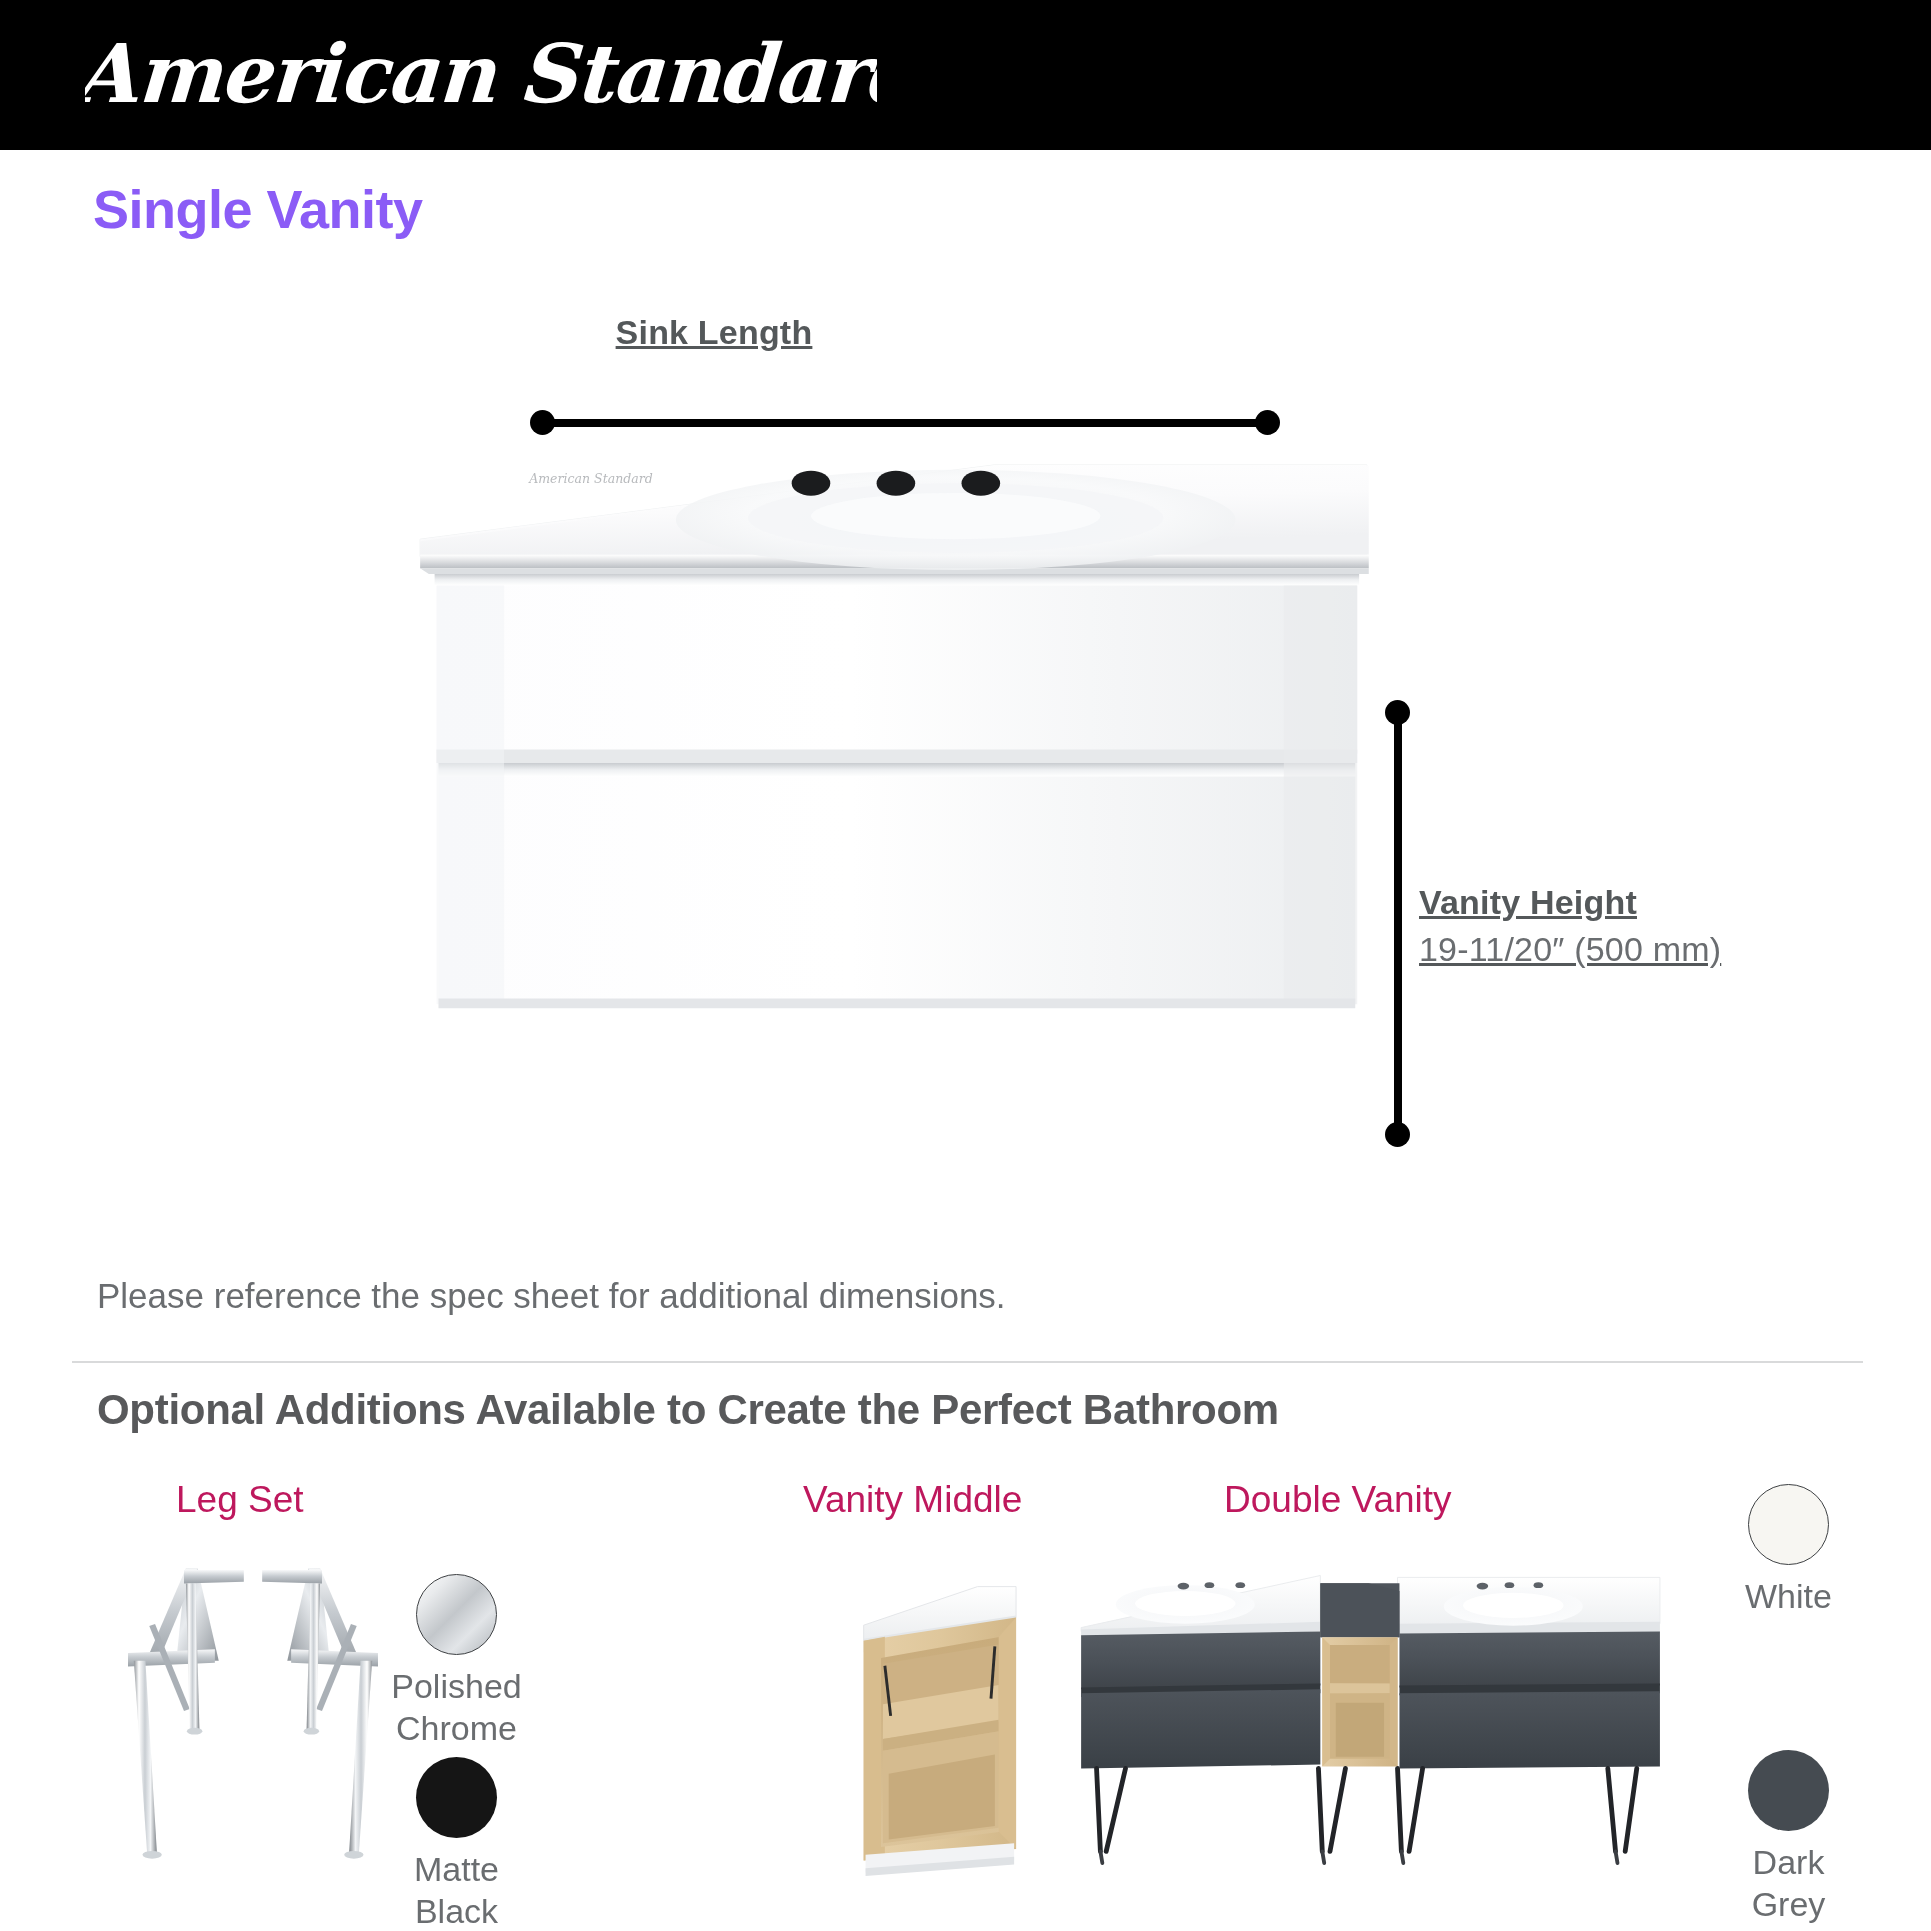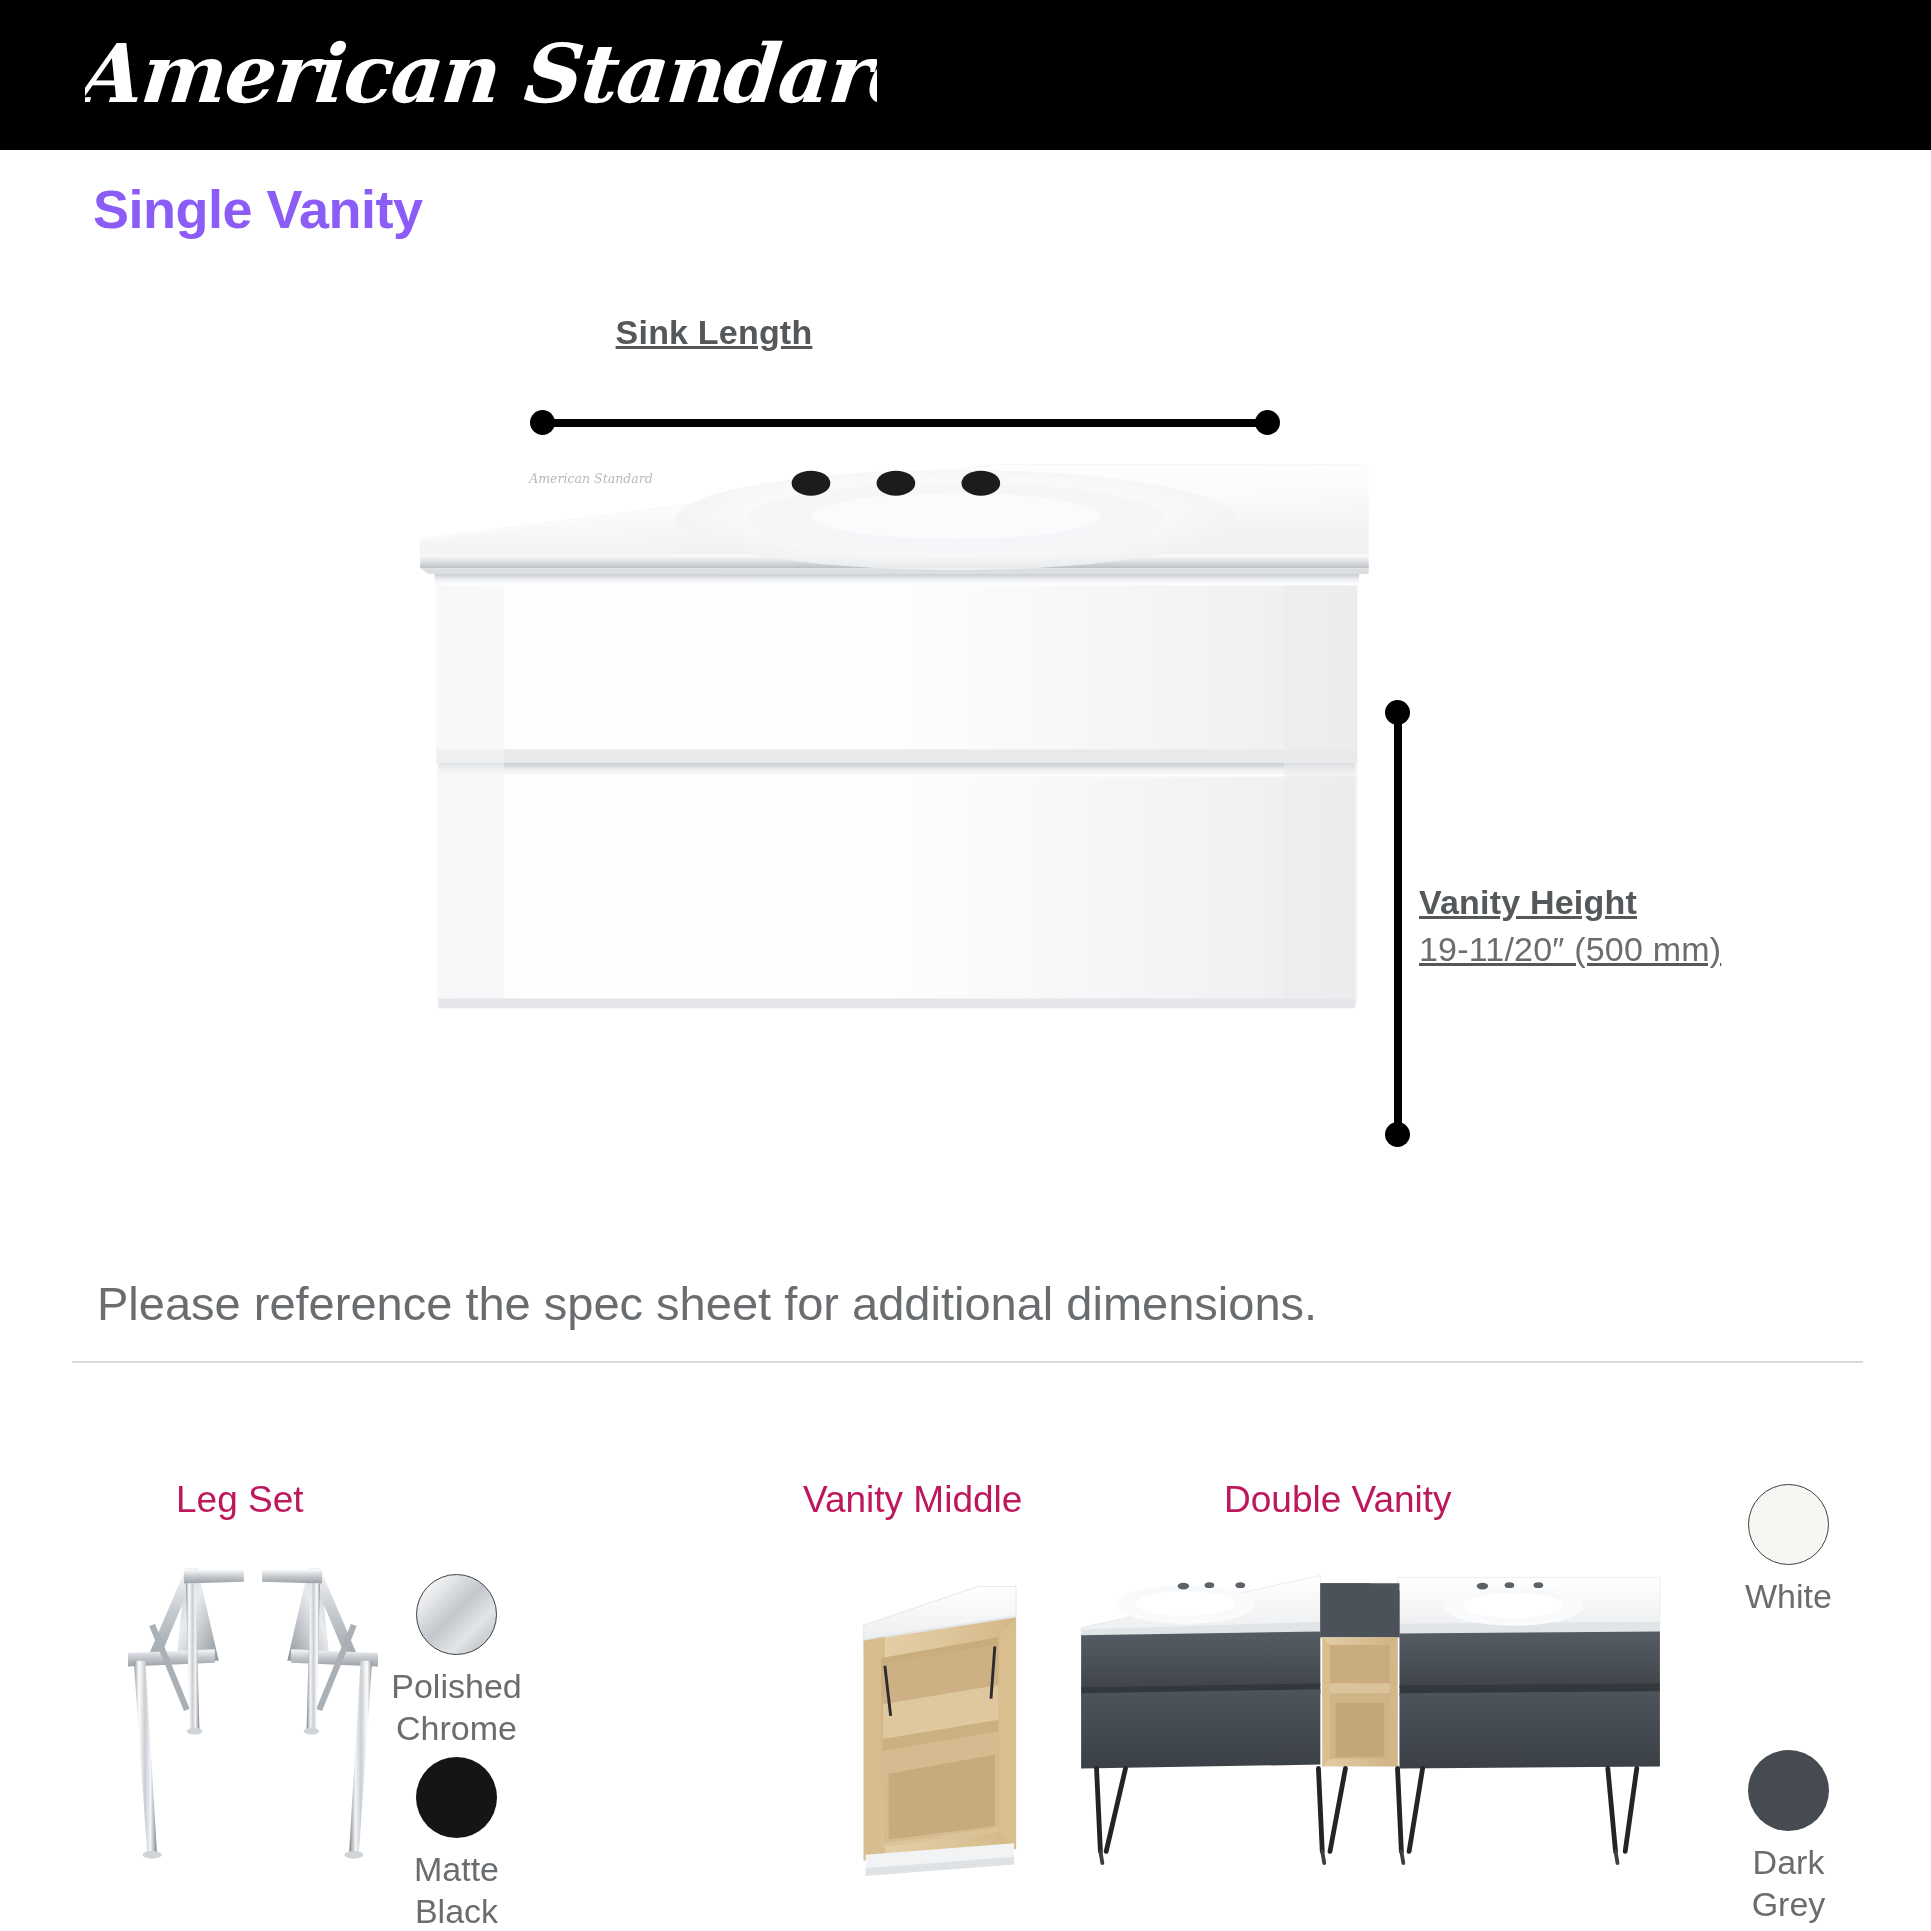--- a/index.html
+++ b/index.html
@@ -130,21 +130,21 @@
     width: 956px;
     height: 690px;
   }
   .vanity-hero svg { width: 100%; height: 100%; display: block; }
 
   
   .spec-note {
     position: absolute;
     left: 97px;
     top: 1276px;
-    font-size: 47px;
+    font-size: 35px;
     color: #6a6d70;
     white-space: nowrap;
   }
 
   
   .divider {
     position: absolute;
     left: 72px;
     top: 1361px;
     width: 1791px;
@@ -333,20 +333,21 @@
   <div class="dim-line-v"></div>
   <div class="dim-label" id="vanity-height-label">
     <div class="dim-name">Vanity Height</div>
     <div class="dim-value">19-11/20″ (500 mm)</div>
   </div>
 
   <div class="spec-note">Please reference the spec sheet for additional dimensions.</div>
 
   <div class="divider"></div>
 
+  <div class="options-heading">Optional Additions Available to Create the Perfect Bathroom</div>
 
   <div class="option-title" id="opt-title-0">Leg Set</div>
   <div class="option-title" id="opt-title-1">Vanity Middle</div>
   <div class="option-title" id="opt-title-2">Double Vanity</div>
 
   <div class="illus" id="illus-legset">
     <svg viewBox="0 0 315 360" aria-hidden="true">
       <defs>
         <linearGradient id="chromeTube" x1="0" y1="0" x2="1" y2="0">
           <stop offset="0%" stop-color="#8d9297"></stop>

